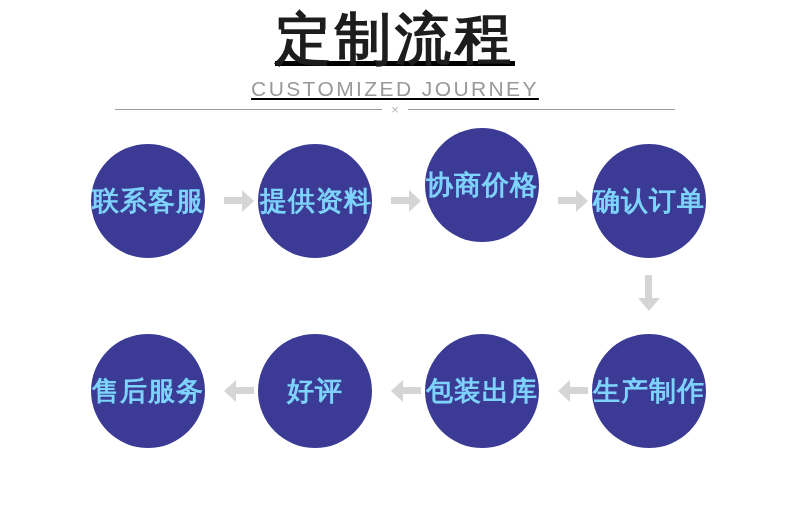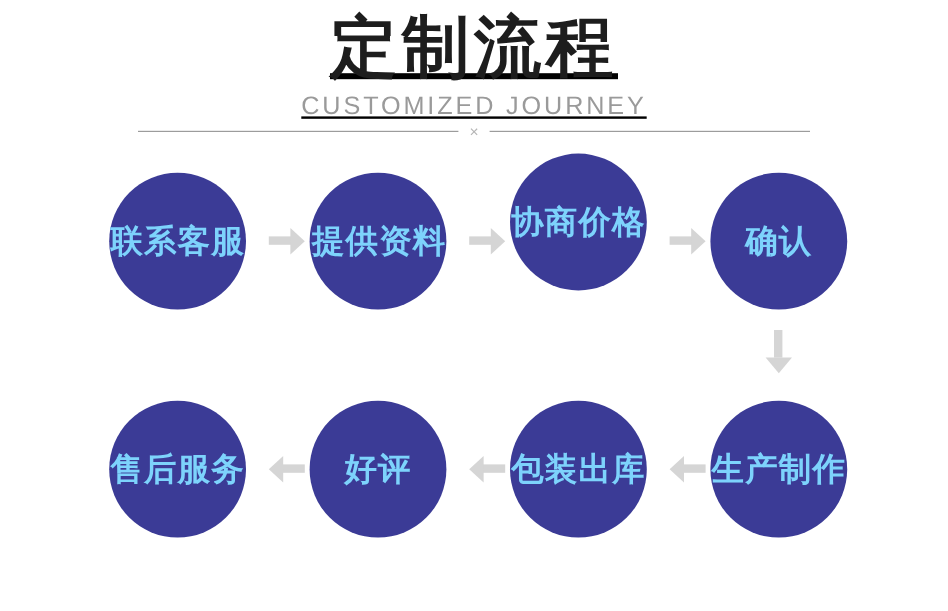--- a/index.html
+++ b/index.html
@@ -193,20 +193,21 @@
     <span class="line2">价格</span>
   </div>
 
   <div class="arrow-h right" style="left:558px; top:190px;">
     <span class="shaft"></span>
     <span class="head"></span>
   </div>
 
   <div class="node" style="left:592px; top:144px;">
     <span class="line1">确认</span>
+    <span class="line2">订单</span>
   </div>
 
   <div class="arrow-v" style="left:638px; top:275px;">
     <span class="shaft"></span>
     <span class="head"></span>
   </div>
 
   <div class="node" style="left:592px; top:334px;">
     <span class="line1">生产</span>
     <span class="line2">制作</span>

